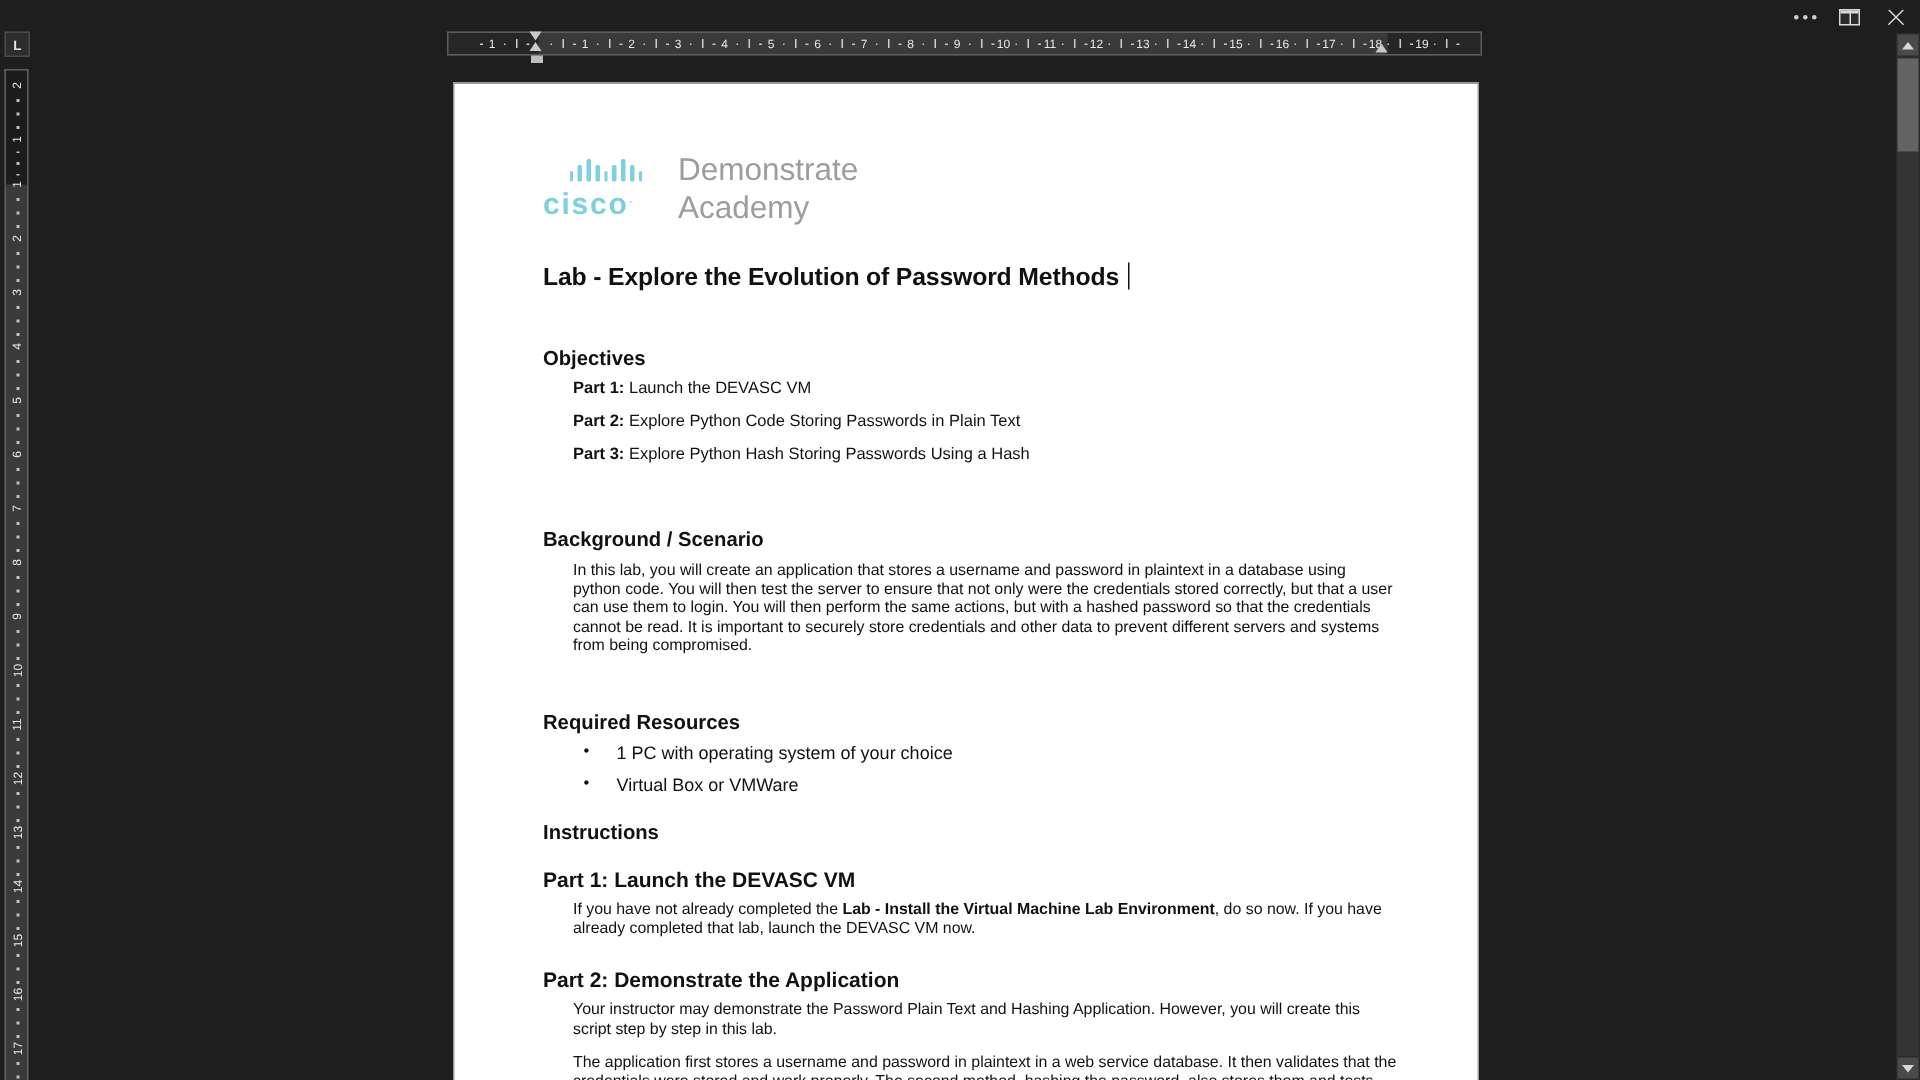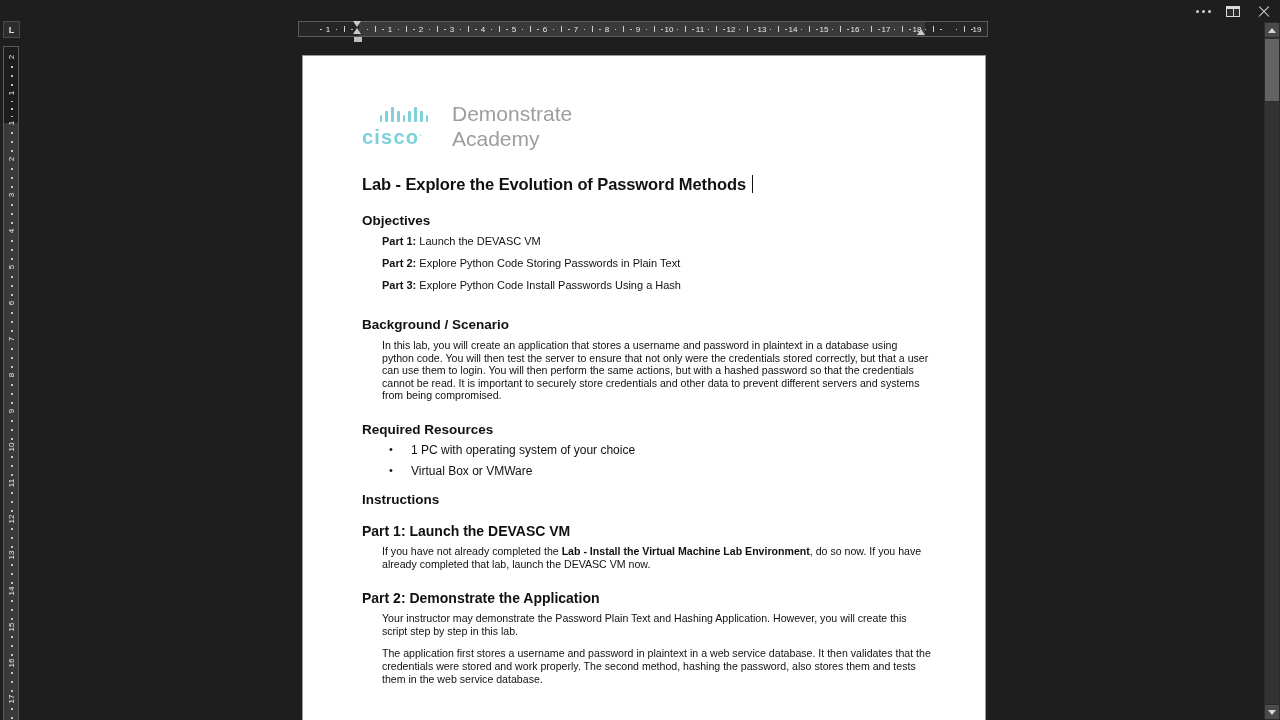--- a/index.html
+++ b/index.html
@@ -325,21 +325,21 @@
     height: 18px;
     background: #111;
     vertical-align: -3px;
     margin-left: 6px;
   }
   h2.sec {
     font-size: 13.5px;
     font-weight: bold;
     color: #111;
     margin-bottom: 7px;
-    margin-top: 0;
+    margin-top: 17px;
   }
   h3.part {
     font-size: 14px;
     font-weight: bold;
     color: #111;
     margin-bottom: 6px;
   }
   .obj-line {
     font-size: 11px;
     color: #111;
@@ -424,21 +424,21 @@
           <div class="hr-num" style="left: 339px;">9</div>
           <div class="hr-num" style="left: 370px;">10</div>
           <div class="hr-num" style="left: 401px;">11</div>
           <div class="hr-num" style="left: 432px;">12</div>
           <div class="hr-num" style="left: 463px;">13</div>
           <div class="hr-num" style="left: 494px;">14</div>
           <div class="hr-num" style="left: 525px;">15</div>
           <div class="hr-num" style="left: 556px;">16</div>
           <div class="hr-num" style="left: 587px;">17</div>
           <div class="hr-num" style="left: 618px;">18</div>
-          <div class="hr-num" style="left: 678px;">19</div>
+          <div class="hr-num" style="left: 649px;">19</div>
           <div class="hr-dot" style="left: 21.25px;"></div>
           <div class="hr-dot" style="left: 36.75px;"></div>
           <div class="hr-half" style="left: 44.5px;"></div>
           <div class="hr-dot" style="left: 52.25px;"></div>
           <div class="hr-dot" style="left: 67.75px;"></div>
           <div class="hr-half" style="left: 75.5px;"></div>
           <div class="hr-dot" style="left: 83.25px;"></div>
           <div class="hr-dot" style="left: 98.75px;"></div>
           <div class="hr-half" style="left: 106.5px;"></div>
           <div class="hr-dot" style="left: 114.25px;"></div>
@@ -623,21 +623,21 @@
 
       
       <h2 class="sec">Objectives</h2>
       <div class="obj-line">
         <b>Part 1:</b><span> Launch the DEVASC VM</span>
       </div>
       <div class="obj-line">
         <b>Part 2:</b><span> Explore Python Code Storing Passwords in Plain Text</span>
       </div>
       <div class="obj-line">
-        <b>Part 3:</b><span> Explore Python Code Install Passwords Using a Hash</span>
+        <b>Part 3:</b><span> Explore Python Hash Storing Passwords Using a Hash</span>
       </div>
 
       <div class="gap-md"></div>
 
       
       <h2 class="sec">Background / Scenario</h2>
       <p class="body">In this lab, you will create an application that stores a username and password in plaintext in a database using python code. You will then test the server to ensure that not only were the credentials stored correctly, but that a user can use them to login. You will then perform the same actions, but with a hashed password so that the credentials cannot be read. It is important to securely store credentials and other data to prevent different servers and systems from being compromised.</p>
 
       <div class="gap-sm"></div>
 

